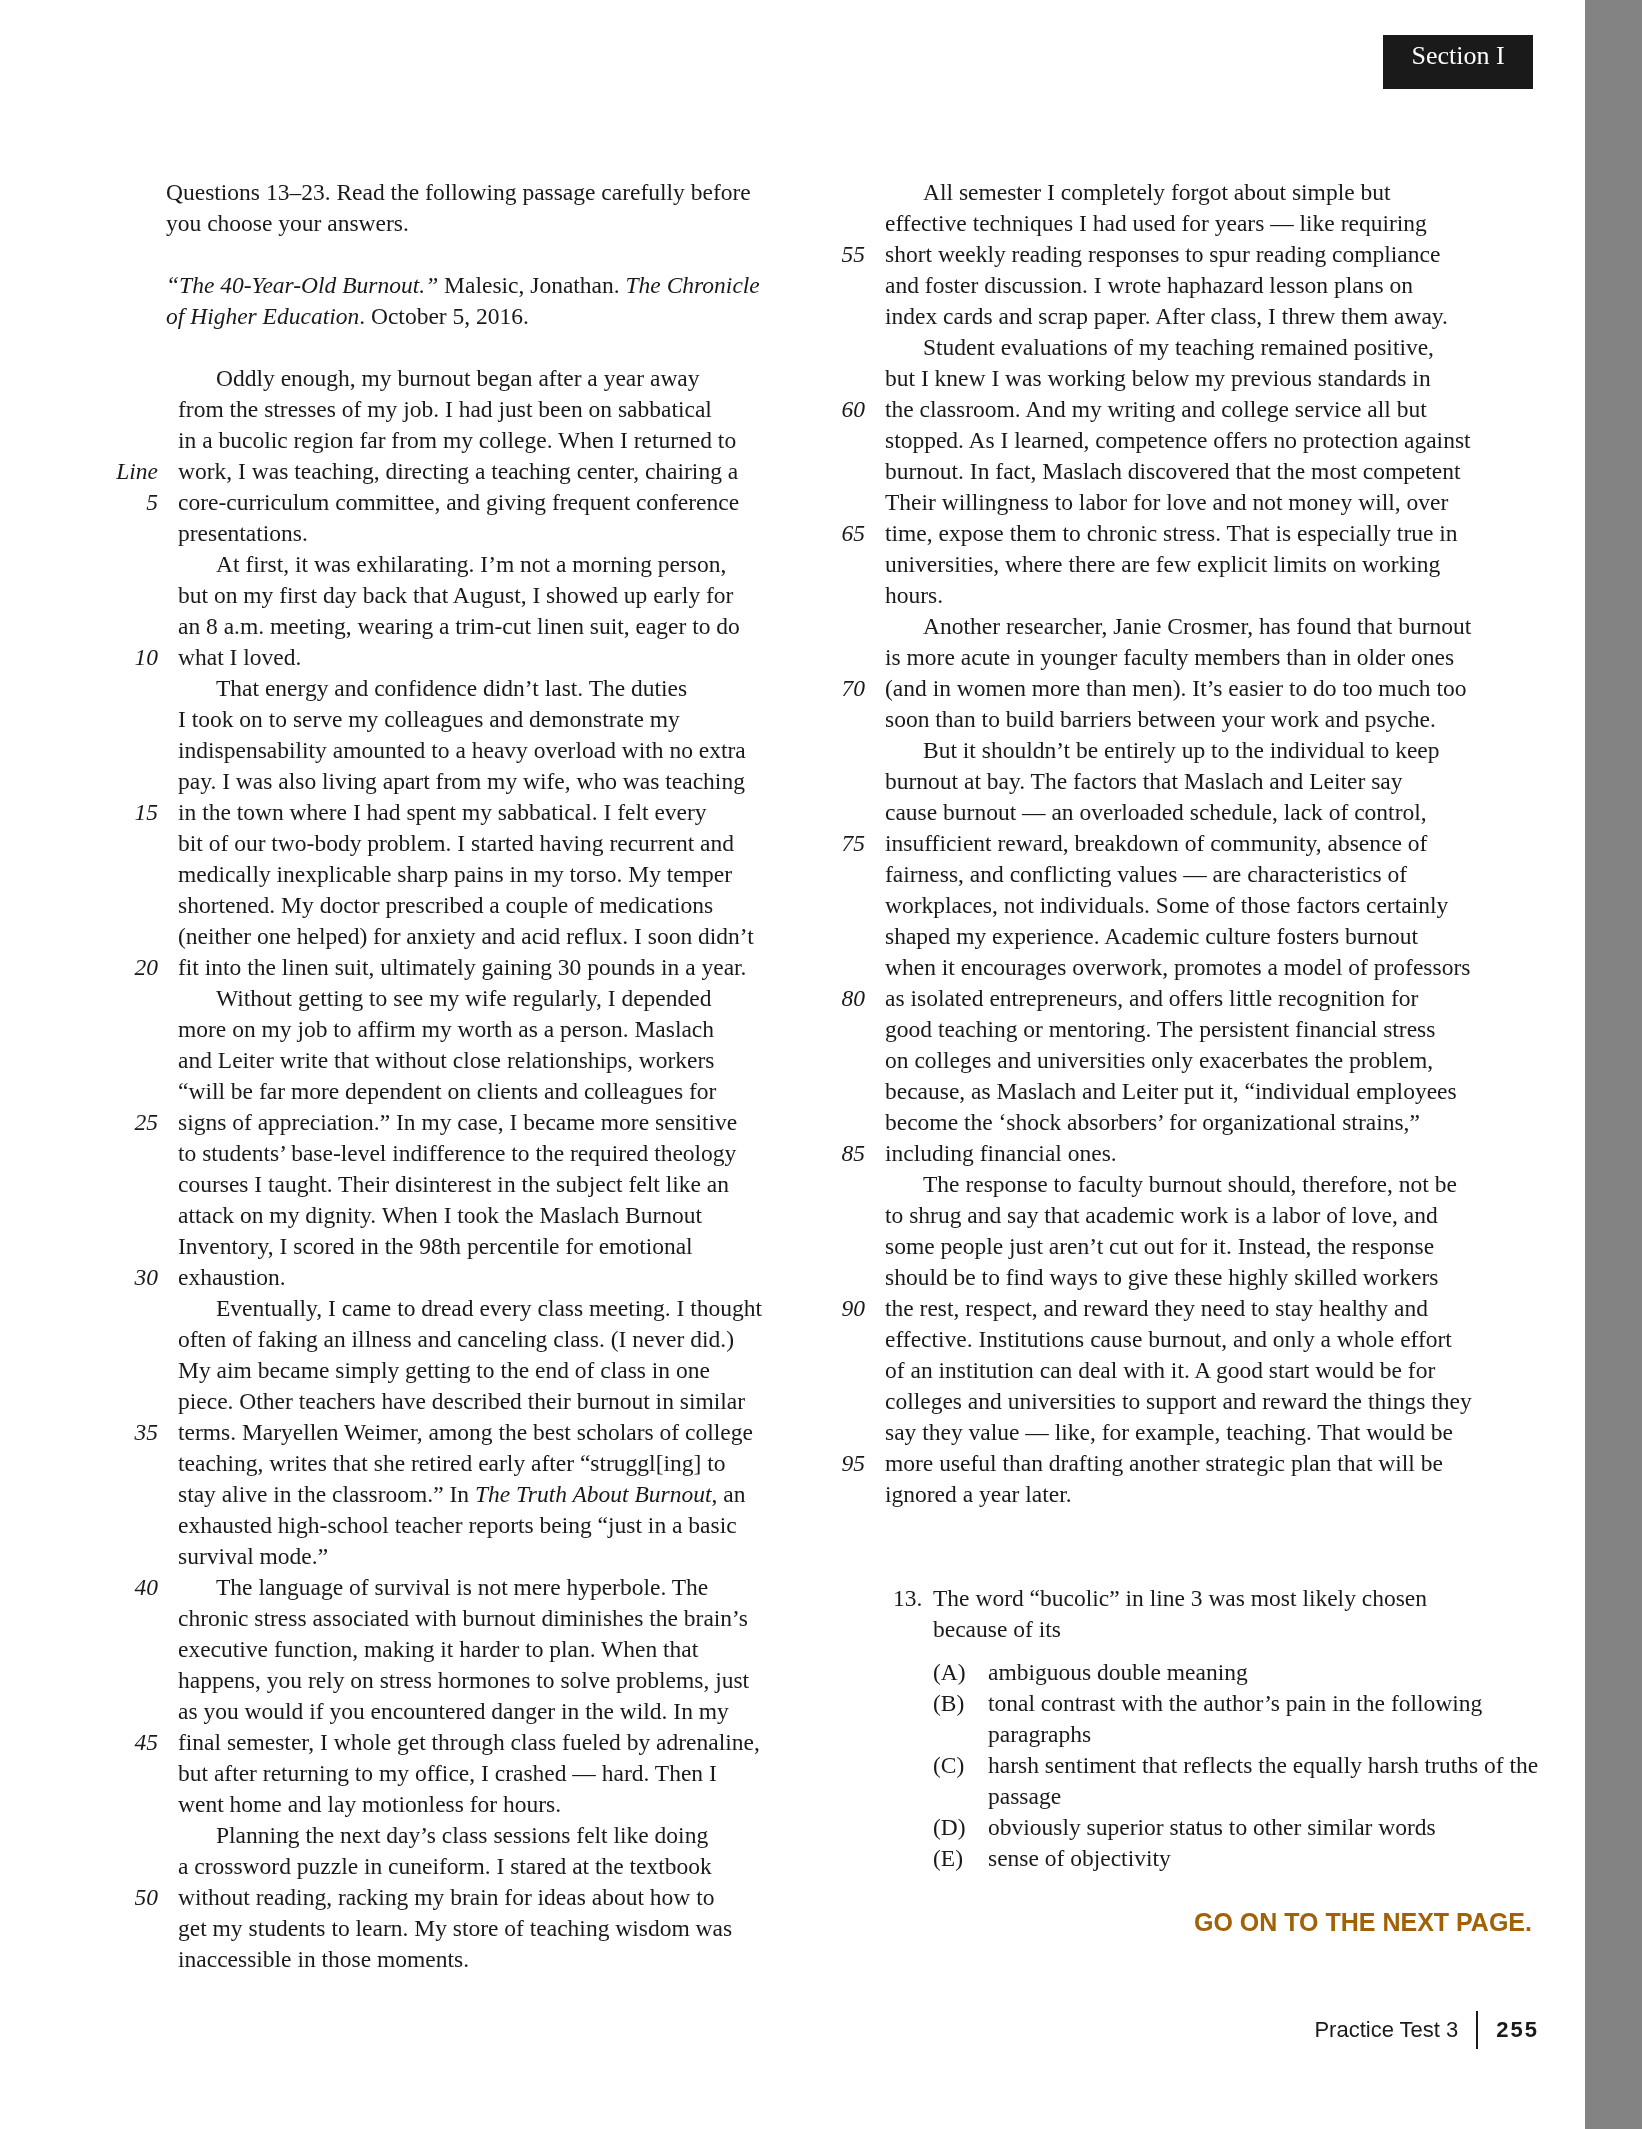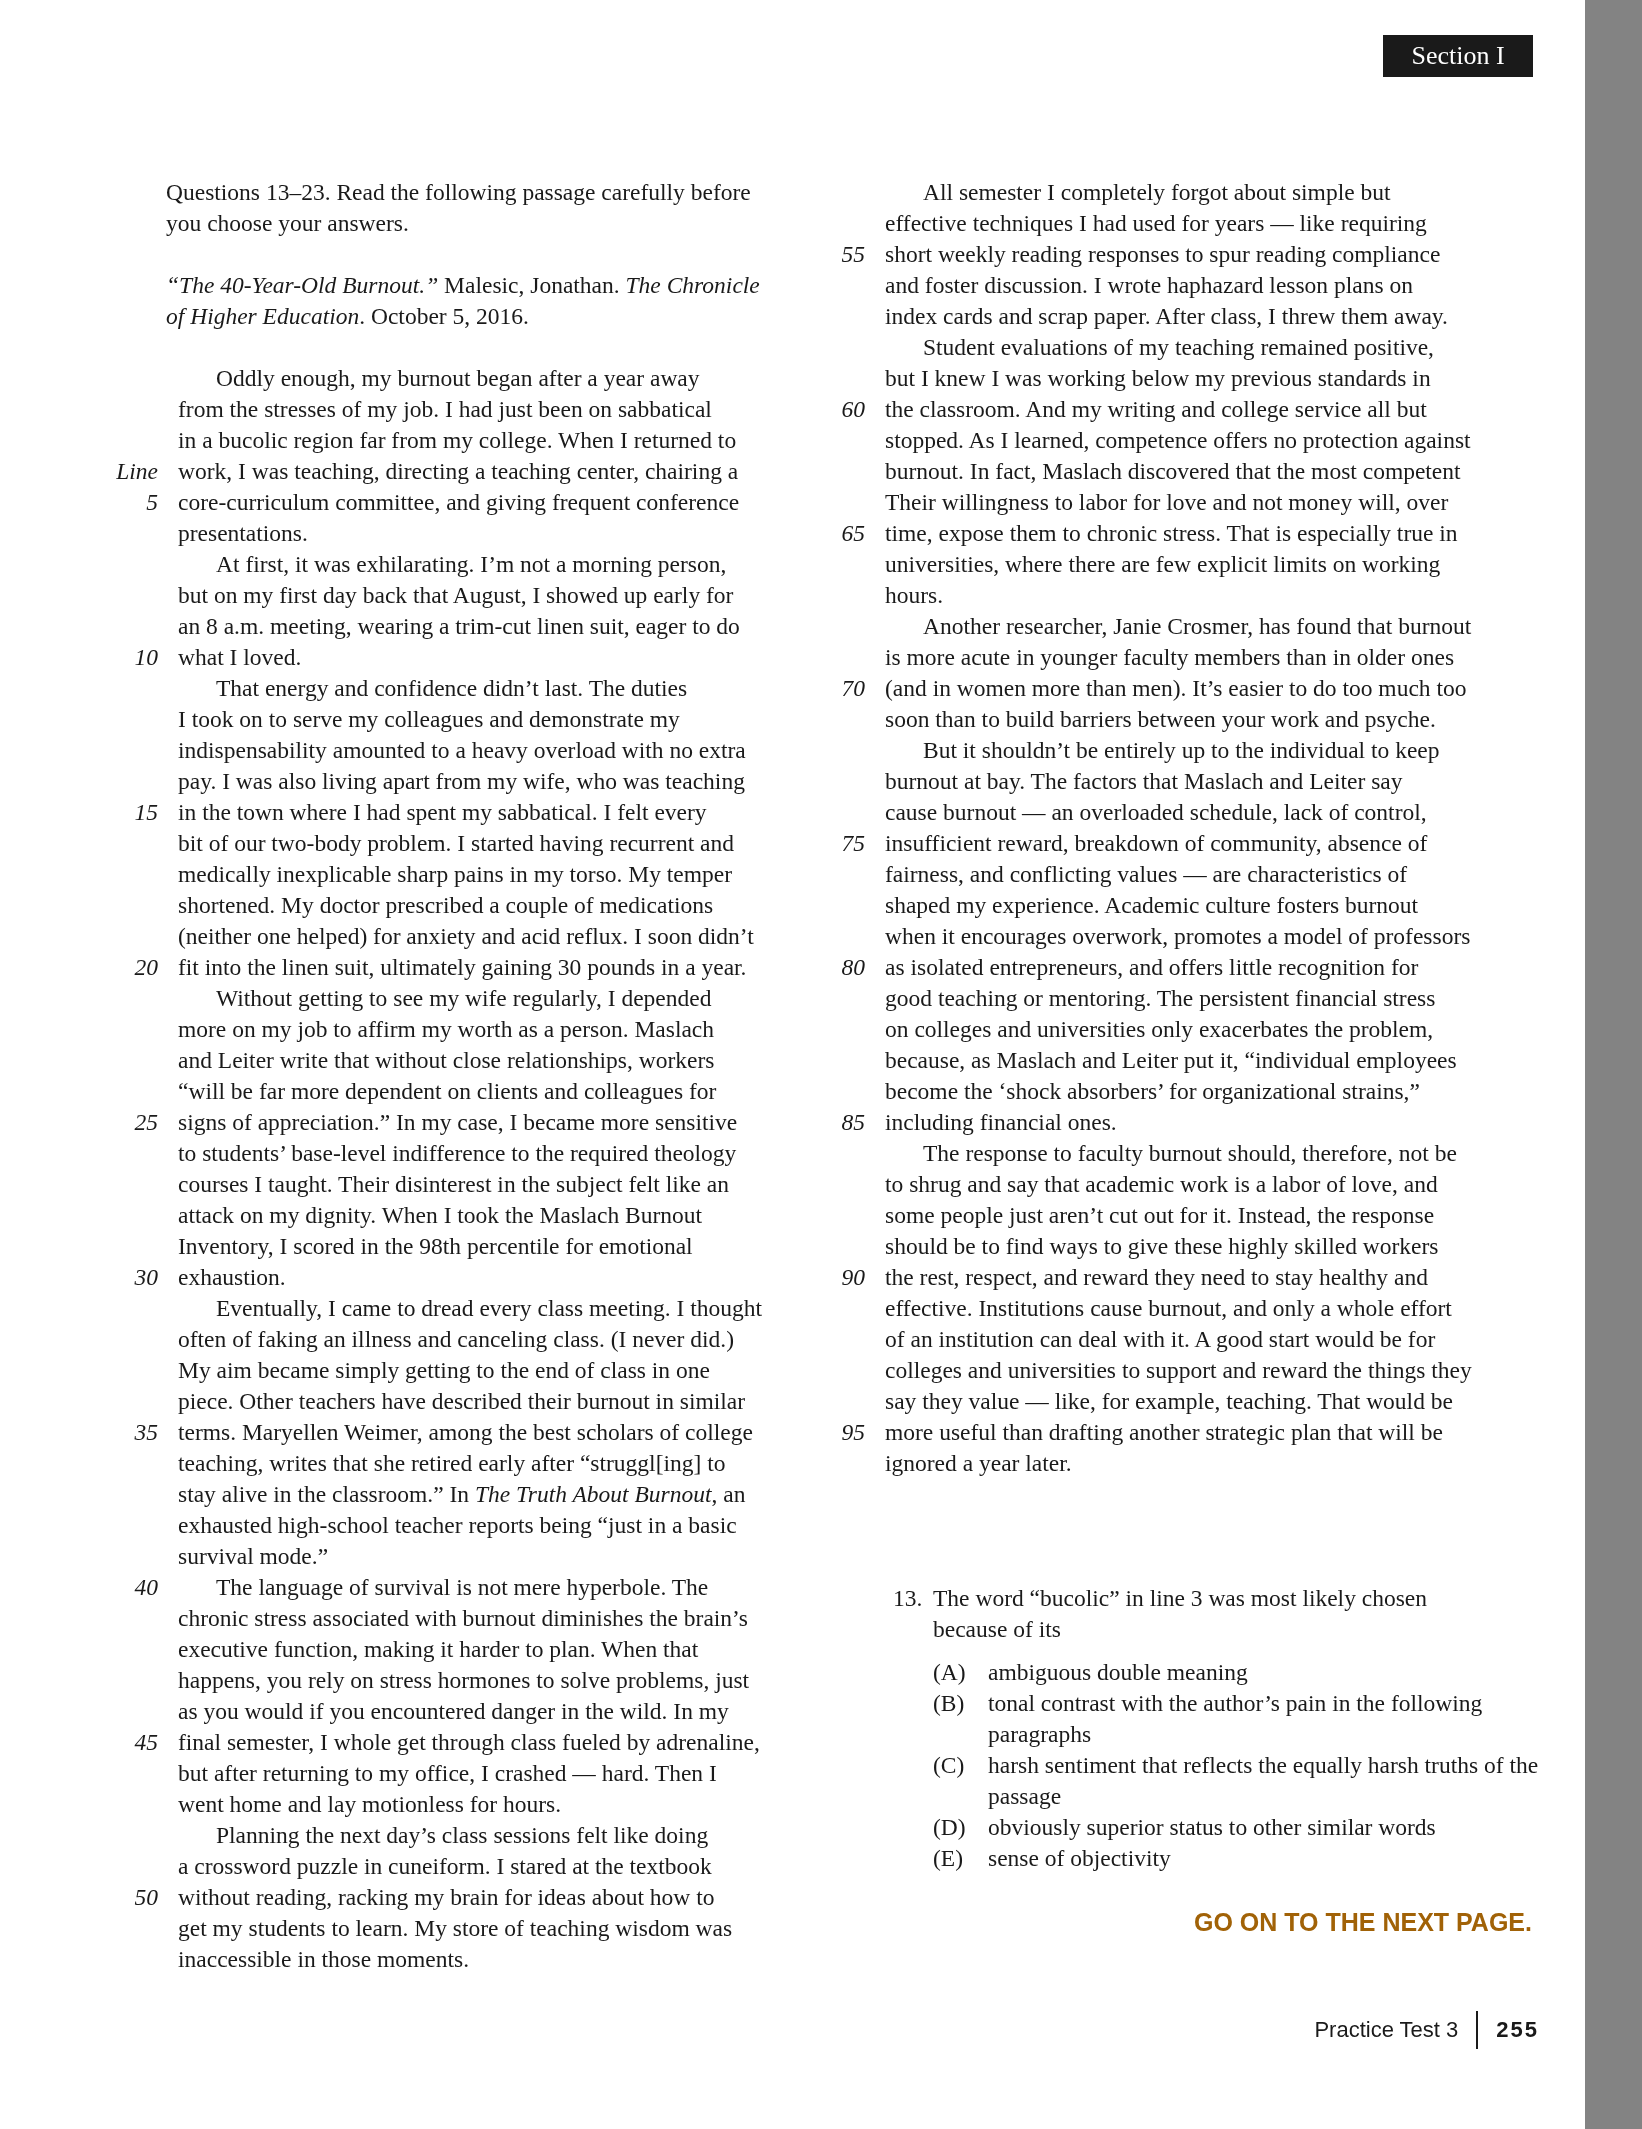--- a/index.html
+++ b/index.html
@@ -1,19 +1,19 @@
 <!DOCTYPE html>
 <html><head>
 <meta charset="utf-8">
 <style>
   html, body { margin: 0; padding: 0; }
   body { width: 1642px; height: 2129px; position: relative; background: #ffffff; overflow: hidden;
          font-family: "Liberation Serif", "DejaVu Serif", serif; color: #1a1a1a; }
   .side-strip { position: absolute; left: 1585px; top: 0; width: 57px; height: 2129px; background: #838383; }
-  .section-tab { position: absolute; left: 1383px; top: 35px; width: 150px; height: 42px; background: #1a1a1a;
+  .section-tab { position: absolute; left: 1383px; top: 35px; width: 150px; height: 54px; background: #1a1a1a;
                  color: #ffffff; font-size: 26px; line-height: 42px; text-align: center; }
   .col { position: absolute; font-size: 23.5px; line-height: 31px; }
   .col-left { left: 166px; top: 177px; width: 660px; }
   .col-right { left: 873px; top: 177px; width: 660px; }
   .intro { margin: 0 0 0 0; }
   .intro p { margin: 0; }
   .intro .gap { height: 31px; }
   .row { position: relative; white-space: nowrap; height: 31px; }
   .row .ln { position: absolute; right: calc(100% - 2px); width: 80px; text-align: right; font-style: italic; padding-right: 10px; }
   .row .txt { display: inline-block; padding-left: 12px; }
@@ -122,20 +122,21 @@
       <div class="row"><span class="ln"></span><span class="txt"><span>hours.</span></span></div>
       <div class="row indent"><span class="ln"></span><span class="txt"><span>Another researcher, Janie Crosmer, has found that burnout</span></span></div>
       <div class="row"><span class="ln"></span><span class="txt"><span>is more acute in younger faculty members than in older ones</span></span></div>
       <div class="row"><span class="ln">70</span><span class="txt"><span>(and in women more than men). It’s easier to do too much too</span></span></div>
       <div class="row"><span class="ln"></span><span class="txt"><span>soon than to build barriers between your work and psyche.</span></span></div>
       <div class="row indent"><span class="ln"></span><span class="txt"><span>But it shouldn’t be entirely up to the individual to keep</span></span></div>
       <div class="row"><span class="ln"></span><span class="txt"><span>burnout at bay. The factors that Maslach and Leiter say</span></span></div>
       <div class="row"><span class="ln"></span><span class="txt"><span>cause burnout — an overloaded schedule, lack of control,</span></span></div>
       <div class="row"><span class="ln">75</span><span class="txt"><span>insufficient reward, breakdown of community, absence of</span></span></div>
       <div class="row"><span class="ln"></span><span class="txt"><span>fairness, and conflicting values — are characteristics of</span></span></div>
+      <div class="row"><span class="ln"></span><span class="txt"><span>workplaces, not individuals. Some of those factors certainly</span></span></div>
       <div class="row"><span class="ln"></span><span class="txt"><span>shaped my experience. Academic culture fosters burnout</span></span></div>
       <div class="row"><span class="ln"></span><span class="txt"><span>when it encourages overwork, promotes a model of professors</span></span></div>
       <div class="row"><span class="ln">80</span><span class="txt"><span>as isolated entrepreneurs, and offers little recognition for</span></span></div>
       <div class="row"><span class="ln"></span><span class="txt"><span>good teaching or mentoring. The persistent financial stress</span></span></div>
       <div class="row"><span class="ln"></span><span class="txt"><span>on colleges and universities only exacerbates the problem,</span></span></div>
       <div class="row"><span class="ln"></span><span class="txt"><span>because, as Maslach and Leiter put it, “individual employees</span></span></div>
       <div class="row"><span class="ln"></span><span class="txt"><span>become the ‘shock absorbers’ for organizational strains,”</span></span></div>
       <div class="row"><span class="ln">85</span><span class="txt"><span>including financial ones.</span></span></div>
       <div class="row indent"><span class="ln"></span><span class="txt"><span>The response to faculty burnout should, therefore, not be</span></span></div>
       <div class="row"><span class="ln"></span><span class="txt"><span>to shrug and say that academic work is a labor of love, and</span></span></div>

